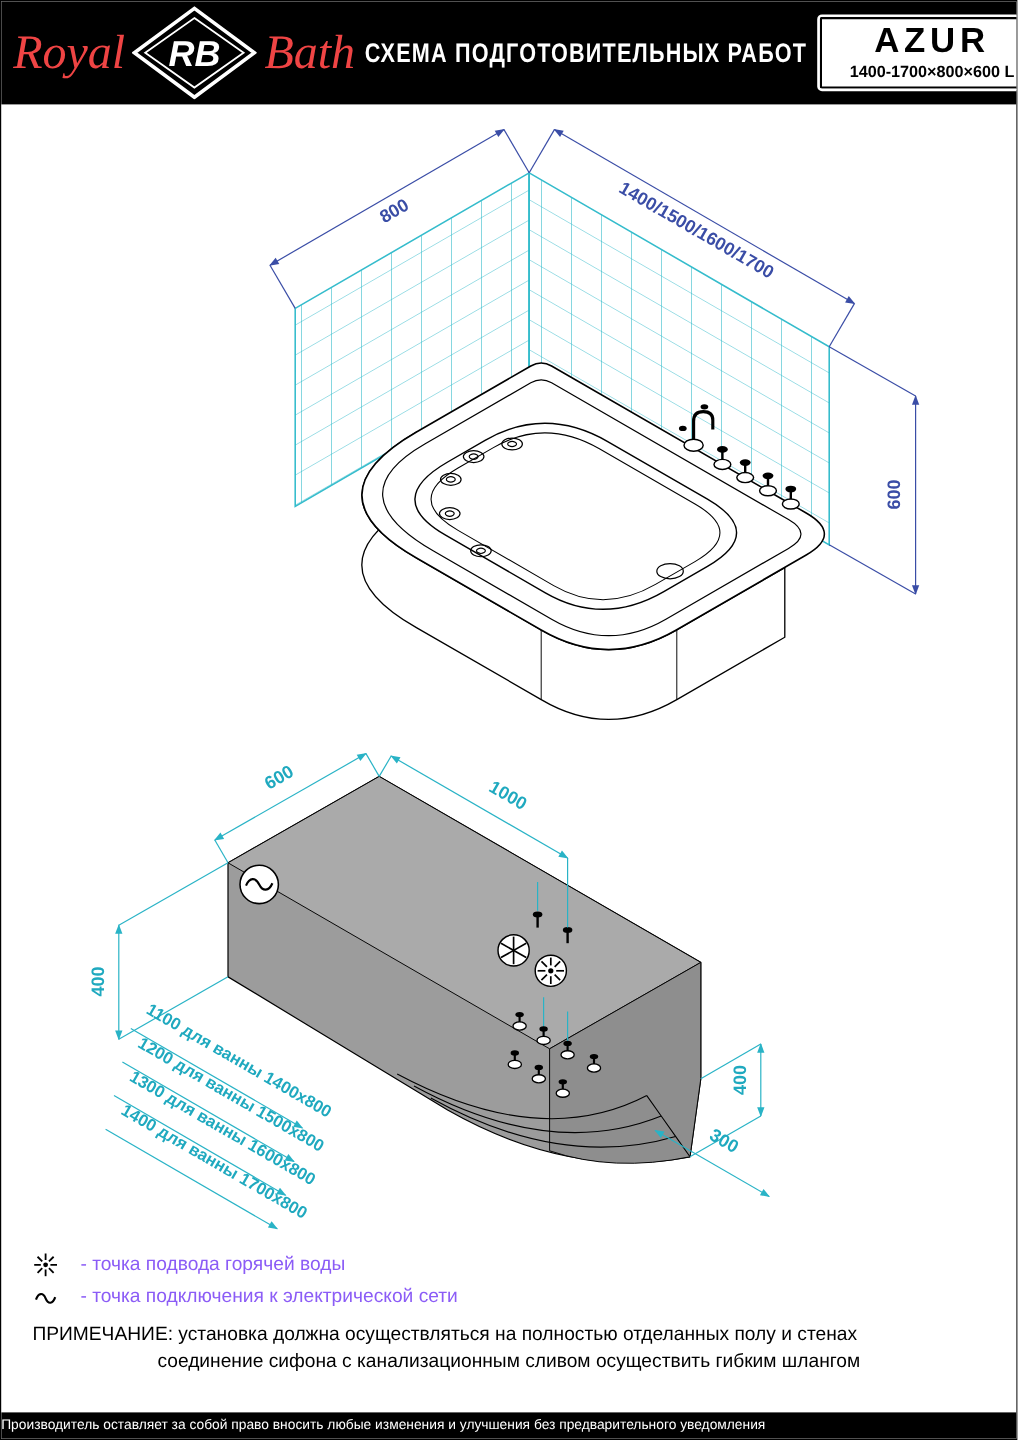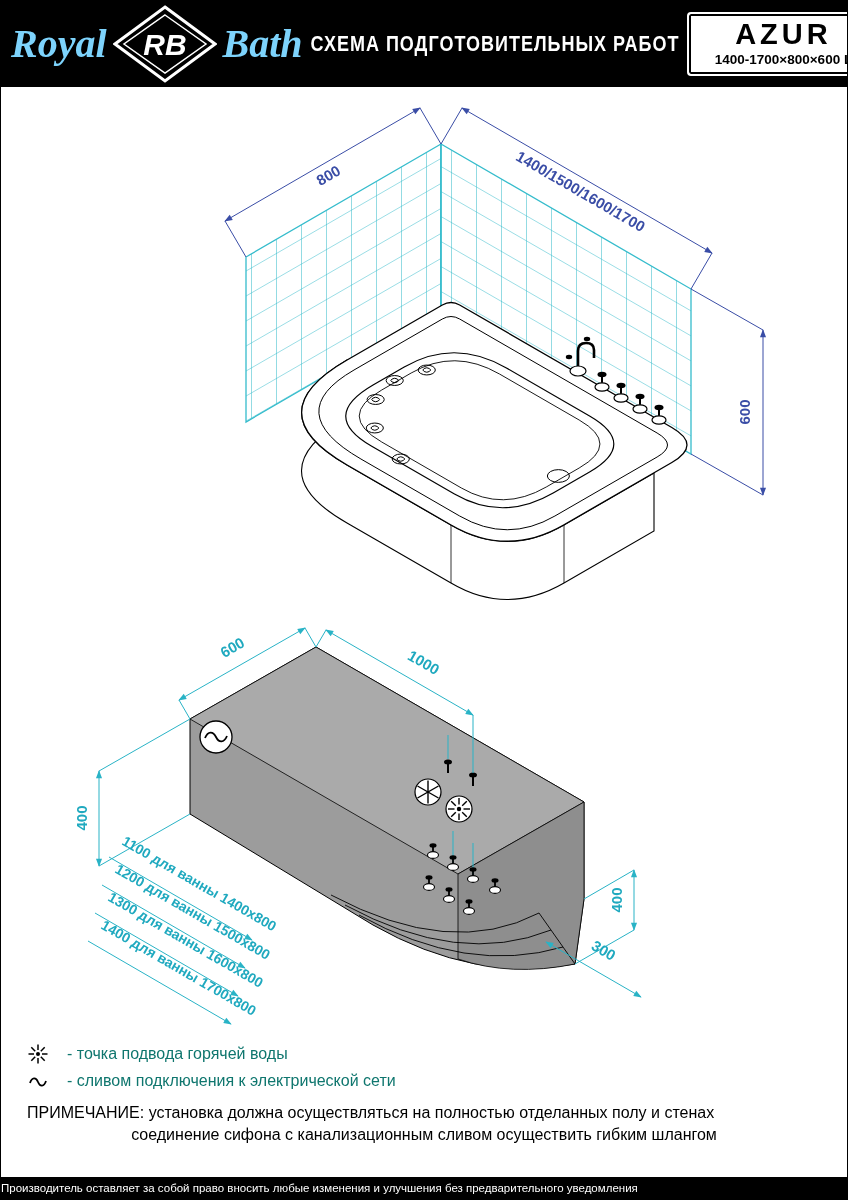--- a/index.html
+++ b/index.html
@@ -1,40 +1,40 @@
 <!DOCTYPE html>
 <html><head>
 <meta charset="utf-8">
 <style>
   html,body{margin:0;padding:0;background:#e8e8e8}
   .page{width:848px;height:1200px;margin:0 auto;background:#fff;position:relative;overflow:hidden;
         font-family:"Liberation Sans",sans-serif;border:1px solid #000;box-sizing:border-box}
   
   .header{height:86px;background:#000;display:flex;align-items:center;padding:0 10px;gap:8px}
   .brand{display:flex;align-items:center;gap:6px}
-  .brand-word{color:#7dd3fc;font-family:"Liberation Serif",serif;font-weight:bold;font-style:italic;
+  .brand-word{color:#ef4444;font-family:"Liberation Serif",serif;font-weight:normal;font-style:italic;
               font-size:40px;line-height:1}
   .logo-diamond{width:104px;height:78px;flex:0 0 auto}
   .header-title{flex:1;text-align:center;color:#fff;font-weight:bold;font-size:18px;
                 letter-spacing:1px;white-space:nowrap;transform:scaleY(1.25)}
   .model-box{background:#fff;border:2px solid #fff;box-shadow:inset 0 0 0 2px #000;border-radius:4px;
              padding:6px 10px 7px;text-align:center;min-width:168px}
   .model-name{font-size:29px;font-weight:bold;letter-spacing:4px;line-height:1}
   .model-dims{font-size:13.5px;font-weight:bold;margin-top:3px;white-space:nowrap}
   
   .drawing-area{display:block}
   svg text{font-family:"Liberation Sans",sans-serif}
   .dimB{fill:#3a4da6;font-size:15px;font-weight:bold}
   .dimC{fill:#1fa9bf;font-size:15px;font-weight:bold}
   .rowC{fill:#1fa9bf;font-size:14px;font-weight:bold}
   
   .legend{padding:8px 0 0 24px}
   .legend-row{display:flex;align-items:center;height:27px;gap:16px}
   .legend-icon{width:26px;display:flex;justify-content:center;flex:0 0 auto}
-  .legend-text{font-size:16px;color:#0f766e}
+  .legend-text{font-size:16px;color:#8b5cf6}
   .note{padding:8px 26px 0;font-weight:normal;font-size:16px;line-height:1.4;color:#000}
   .note-line2{text-align:center}
   .footer{position:absolute;left:0;right:0;bottom:0;height:22px;background:#000;color:#fff;
           display:flex;align-items:center;font-size:11.5px}
 </style>
 </head>
 <body>
 
 <div class="page">
 
@@ -318,21 +318,21 @@
         </svg>
       </span>
       <span class="legend-text">- точка подвода горячей воды</span>
     </div>
     <div class="legend-row">
       <span class="legend-icon">
         <svg width="20" height="20" viewBox="0 0 20 20">
           <path d="M2,12 C4,6 8,6 10,11 C12,16 16,16 18,10" fill="none" stroke="#000" stroke-width="1.8"></path>
         </svg>
       </span>
-      <span class="legend-text">- сливом подключения к электрической сети</span>
+      <span class="legend-text">- точка подключения к электрической сети</span>
     </div>
   </div>
 
   <div class="note">
     <div class="note-line1">
       <span>ПРИМЕЧАНИЕ:</span>
       <span>установка должна осуществляться на полностью отделанных полу и стенах</span>
     </div>
     <div class="note-line2">соединение сифона с канализационным сливом осуществить гибким шлангом</div>
   </div>

